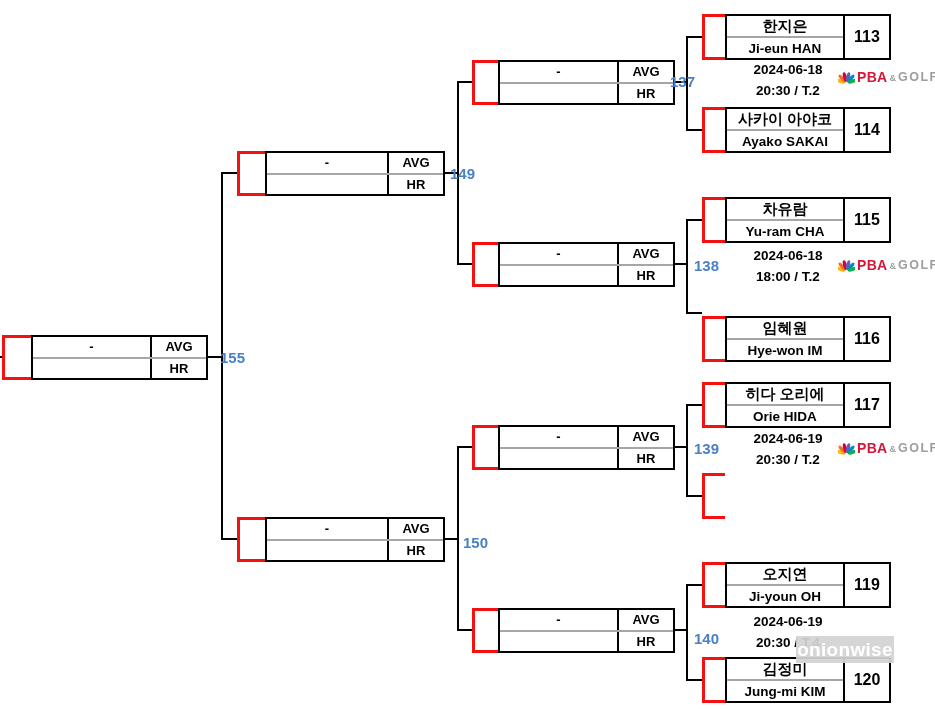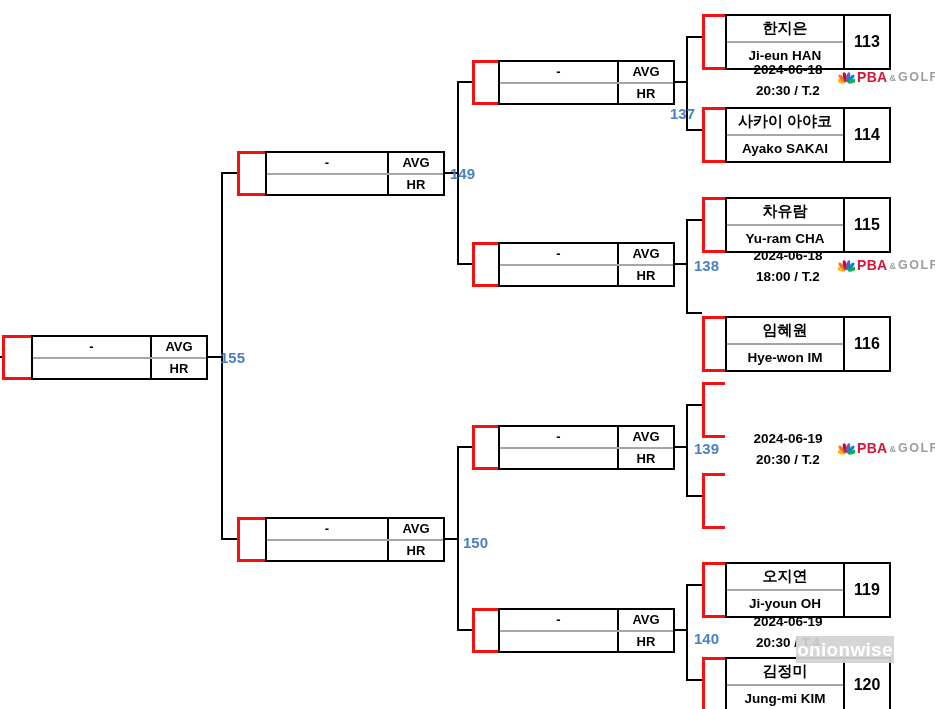--- a/index.html
+++ b/index.html
@@ -13,21 +13,21 @@
   .mbox{position:absolute;display:flex;height:45px;}
   .mtab{width:26px;border:3px solid #f31111;border-right:none;background:#fff;box-sizing:border-box;}
   .mblack{border:2px solid #000;background:#fff;display:flex;flex-direction:column;box-sizing:border-box;}
   .mrow{flex:1;display:flex;min-height:0;}
   .rtop{border-bottom:2px solid #a6a6a6;}
   .mcell-main{flex:1;display:flex;align-items:center;justify-content:center;
               font-size:13px;font-weight:700;}
   .mcell-side{width:56px;border-left:2px solid #000;display:flex;align-items:center;
               justify-content:center;font-size:13px;font-weight:700;box-sizing:border-box;}
   
-  .pbox{position:absolute;left:702px;display:flex;height:56px;}
+  .pbox{position:absolute;left:702px;display:flex;height:46px;}
   .ptab{width:23px;border:3px solid #f31111;border-right:none;background:#fff;box-sizing:border-box;}
   .pblack{width:166px;border:2px solid #000;background:#fff;display:flex;box-sizing:border-box;}
   .pnames{flex:1;display:flex;flex-direction:column;border-right:2px solid #000;min-width:0;}
   .pkr{flex:1;display:flex;align-items:center;justify-content:center;
        font-size:15px;font-weight:700;border-bottom:2px solid #a6a6a6;white-space:nowrap;}
   .pen{flex:1;display:flex;align-items:center;justify-content:center;
        font-size:13.5px;font-weight:700;white-space:nowrap;}
   .pseed{width:44px;display:flex;align-items:center;justify-content:center;
          font-size:16px;font-weight:700;}
   
@@ -135,21 +135,21 @@
       <div class="mrow rtop">
         <div class="mcell-main">-</div>
         <div class="mcell-side">AVG</div>
       </div>
       <div class="mrow">
         <div class="mcell-main"></div>
         <div class="mcell-side">HR</div>
       </div>
     </div>
   </div>
-  <div class="matchno" style="left:670px;top:74px;margin-top:32px;">137</div>
+  <div class="matchno" style="left:670px;top:74px;">137</div>
 
   <div class="mbox" style="left:472px;top:242px;">
     <div class="mtab"></div>
     <div class="mblack" style="width:177px;">
       <div class="mrow rtop">
         <div class="mcell-main">-</div>
         <div class="mcell-side">AVG</div>
       </div>
       <div class="mrow">
         <div class="mcell-main"></div>
@@ -224,20 +224,27 @@
     <div class="pblack">
       <div class="pnames">
         <div class="pkr">임혜원</div>
         <div class="pen">Hye-won IM</div>
       </div>
       <div class="pseed">116</div>
     </div>
   </div>
   <div class="pbox" style="top:382px;">
     <div class="ptab"></div>
+    <div class="pblack">
+      <div class="pnames">
+        <div class="pkr">히다 오리에</div>
+        <div class="pen">Orie HIDA</div>
+      </div>
+      <div class="pseed">117</div>
+    </div>
   </div>
   <div class="pbox" style="top:473px;">
     <div class="ptab"></div>
   </div>
   <div class="pbox" style="top:562px;">
     <div class="ptab"></div>
     <div class="pblack">
       <div class="pnames">
         <div class="pkr">오지연</div>
         <div class="pen">Ji-youn OH</div>

